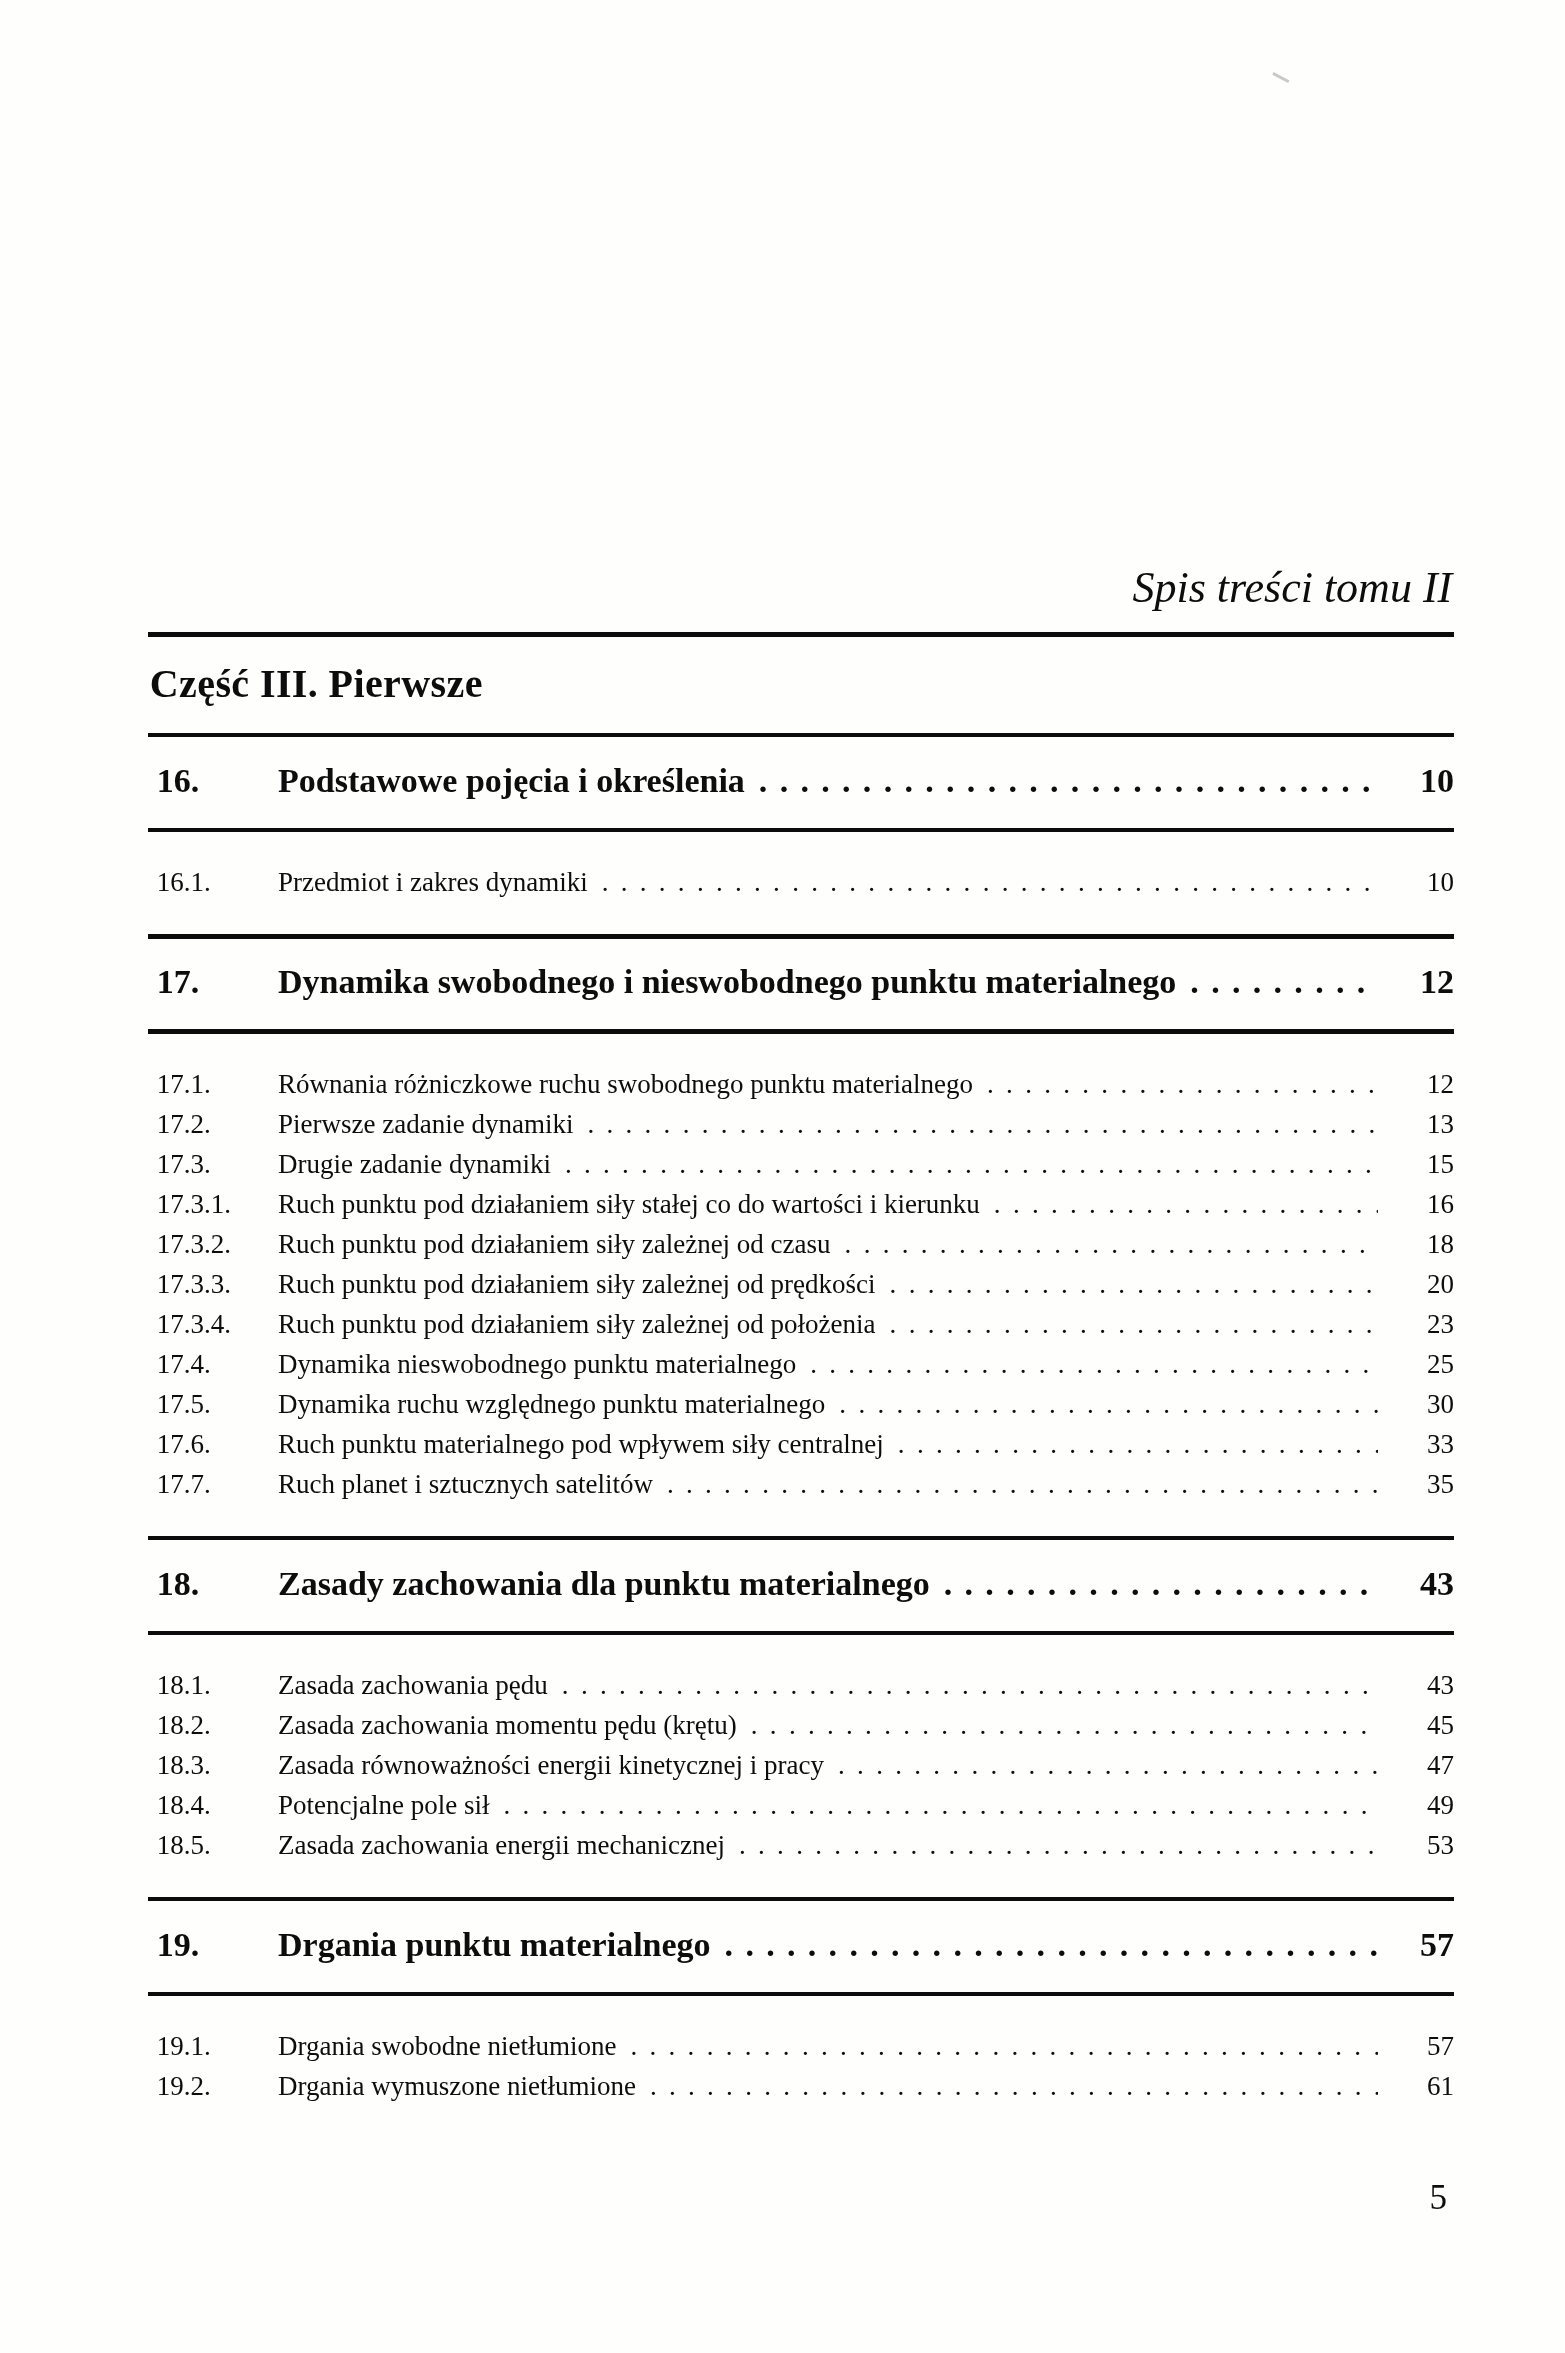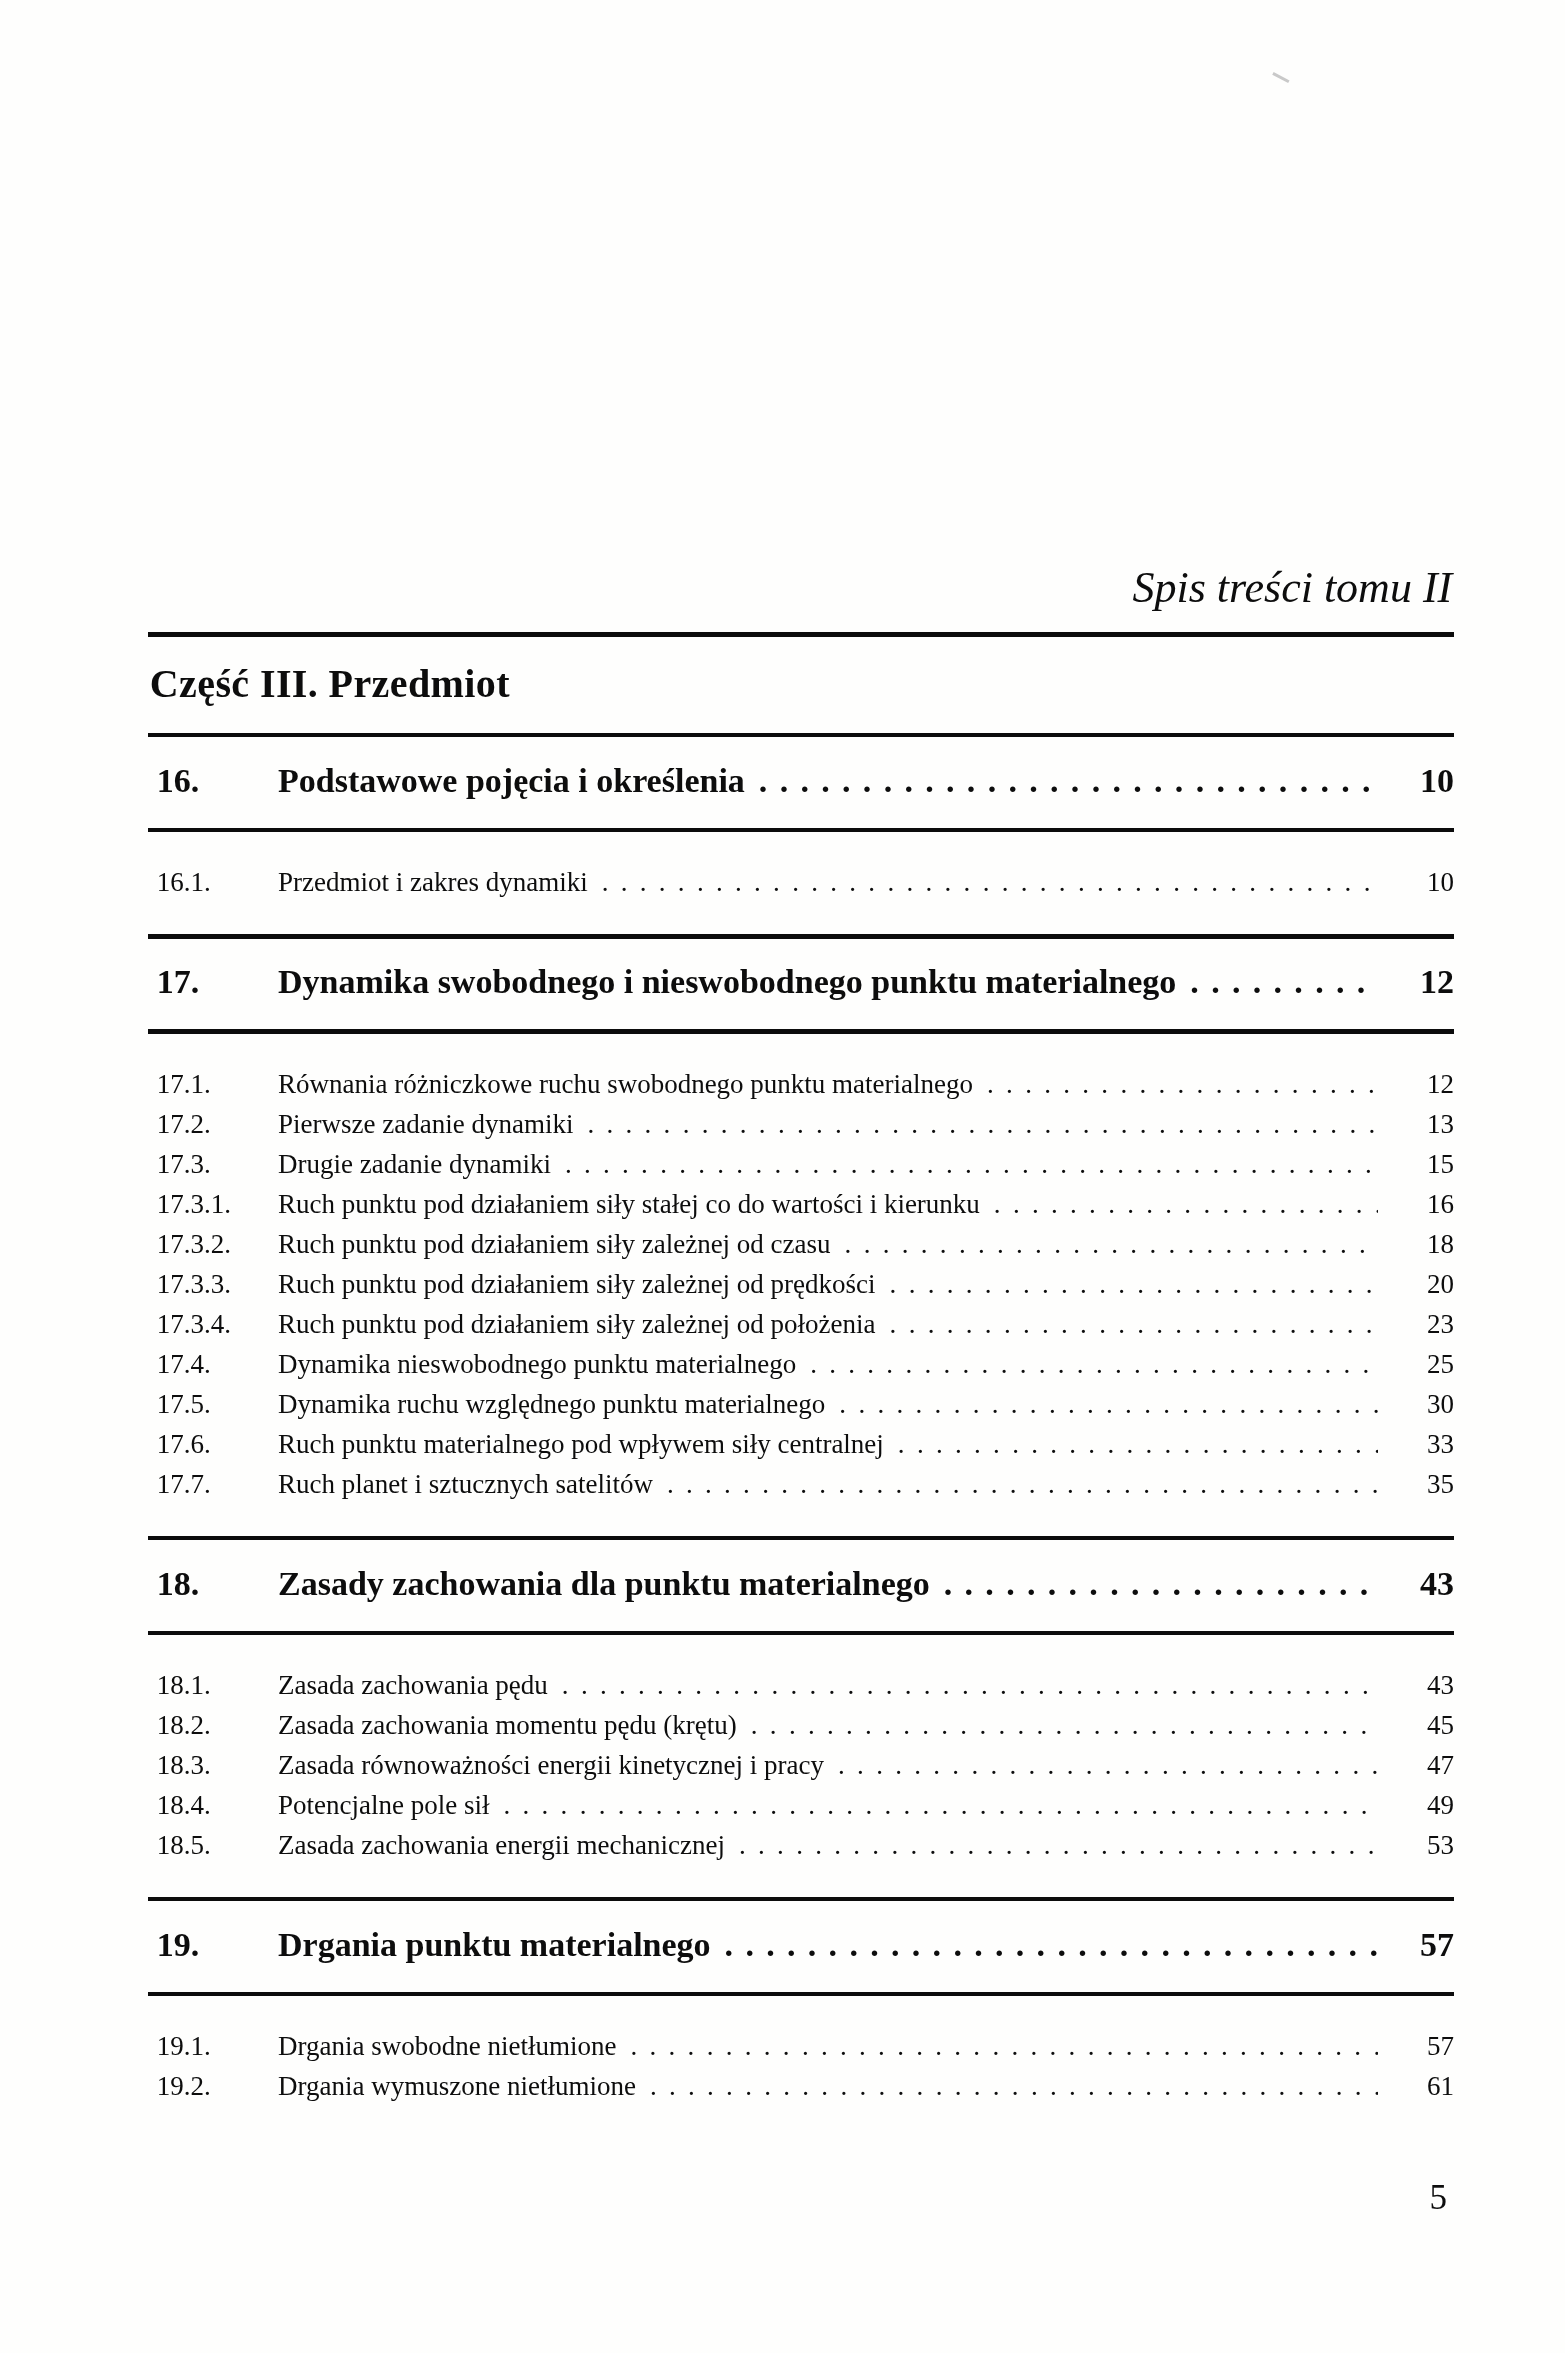--- a/index.html
+++ b/index.html
@@ -75,21 +75,21 @@
   }
 </style>
 </head>
 <body>
 
 <div class="page">
   <div class="scan-artifact"></div>
   <div class="content">
     <div class="doc-title">Spis treści tomu II</div>
     <div class="rule"></div>
-    <div class="part-heading">Część III. Przedmiot</div>
+    <div class="part-heading">Część III. Pierwsze</div>
 
     <div id="toc-body">
         <div class="rule"></div>
         <div class="section-row">
     <span class="num">16.</span>
     <span class="title">Podstawowe pojęcia i określenia</span>
     <span class="leader"></span>
     <span class="pagenum">10</span>
   </div>
         <div class="rule"></div>

